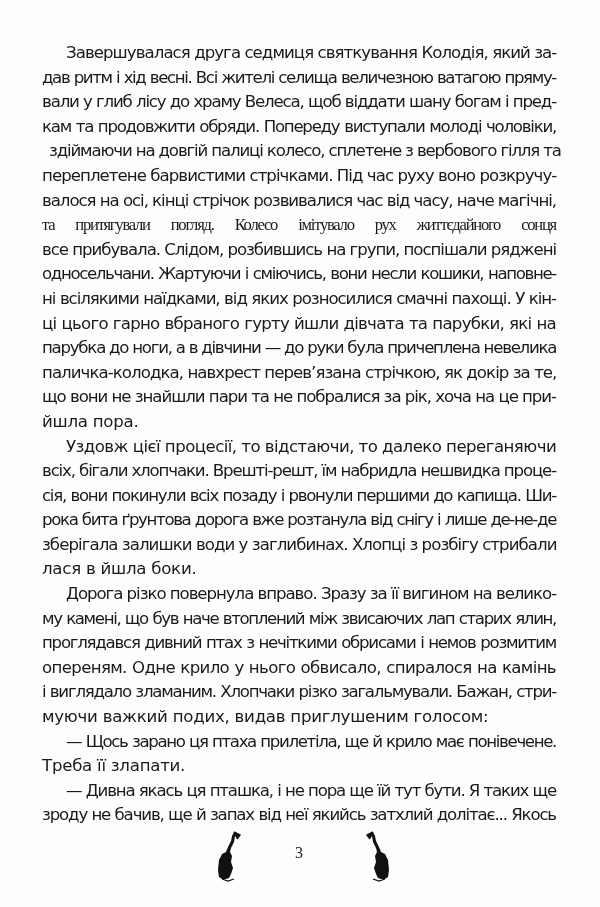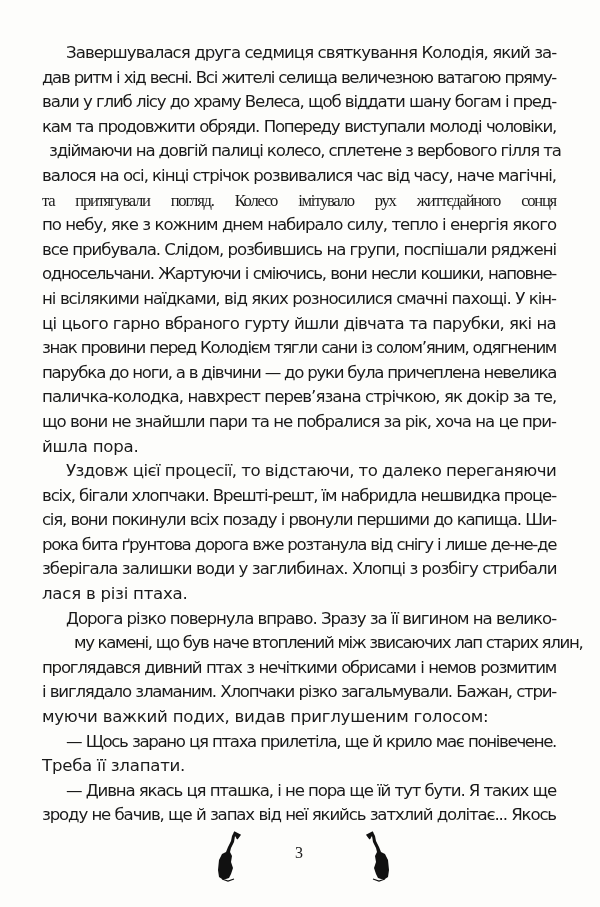--- a/index.html
+++ b/index.html
@@ -60,41 +60,41 @@
 </head>
 <body>
 
 <div class="page">
   <div class="text-block" id="text-block">
       <span class="line indent" style="letter-spacing: -0.95px;">Завершувалася друга седмиця святкування Колодія, який за-</span>
       <span class="line" style="letter-spacing: -1.35px;">дав ритм і хід весні. Всі жителі селища величезною ватагою пряму-</span>
       <span class="line" style="letter-spacing: -1.15px;">вали у глиб лісу до храму Велеса, щоб віддати шану богам і пред-</span>
       <span class="line" style="letter-spacing: -1.25px;">кам та продовжити обряди. Попереду виступали молоді чоловіки,</span>
       <span class="line" style="letter-spacing: -1.15px; margin-left: 7px;">здіймаючи на довгій палиці колесо, сплетене з вербового гілля та</span>
+      <span class="line" style="letter-spacing: -0.95px;">переплетене барвистими стрічками. Під час руху воно розкручу-</span>
       <span class="line" style="letter-spacing: -1.05px;">валося на осі, кінці стрічок розвивалися час від часу, наче магічні,</span>
       <span class="line" style="letter-spacing: -1.25px; font-family: Liberation Serif, serif;">та притягували погляд. Колесо імітувало рух життєдайного сонця</span>
-      <span class="line" style="letter-spacing: -1.05px;">по небу, яке з кожним днем набирало силу, тепло і енергія якого</span>
       <span class="line" style="letter-spacing: -1.05px;">все прибувала. Слідом, розбившись на групи, поспішали ряджені</span>
       <span class="line" style="letter-spacing: -1.35px;">односельчани. Жартуючи і сміючись, вони несли кошики, наповне-</span>
       <span class="line" style="letter-spacing: -1.05px;">ні всілякими наїдками, від яких розносилися смачні пахощі. У кін-</span>
       <span class="line" style="letter-spacing: -0.75px;">ці цього гарно вбраного гурту йшли дівчата та парубки, які на</span>
-      <span class="line" style="letter-spacing: -1.35px;">знак провини перед Колодієм тягли сани із солом’яним, одягненим</span>
       <span class="line" style="letter-spacing: -1.25px;">парубка до ноги, а в дівчини — до руки була причеплена невелика</span>
       <span class="line" style="letter-spacing: -0.95px;">паличка-колодка, навхрест перев’язана стрічкою, як докір за те,</span>
       <span class="line" style="letter-spacing: -1.05px;">що вони не знайшли пари та не побралися за рік, хоча на це при-</span>
       <span class="line last">йшла пора.</span>
       <span class="line indent" style="letter-spacing: -0.55px;">Уздовж цієї процесії, то відстаючи, то далеко переганяючи</span>
       <span class="line" style="letter-spacing: -1.15px;">всіх, бігали хлопчаки. Врешті-решт, їм набридла нешвидка проце-</span>
       <span class="line" style="letter-spacing: -1.25px;">сія, вони покинули всіх позаду і рвонули першими до капища. Ши-</span>
       <span class="line" style="letter-spacing: -1.35px;">рока бита ґрунтова дорога вже розтанула від снігу і лише де-не-де</span>
       <span class="line" style="letter-spacing: -0.95px;">зберігала залишки води у заглибинах. Хлопці з розбігу стрибали</span>
-      <span class="line last">лася в різі птаха.</span>
+      <span class="line last">лася в йшла боки.</span>
       <span class="line indent" style="letter-spacing: -1.05px;">Дорога різко повернула вправо. Зразу за її вигином на велико-</span>
-      <span class="line" style="letter-spacing: -1.35px; margin-left: 32px;">му камені, що був наче втоплений між звисаючих лап старих ялин,</span>
+      <span class="line" style="letter-spacing: -1.35px;">му камені, що був наче втоплений між звисаючих лап старих ялин,</span>
       <span class="line" style="letter-spacing: -1.25px;">проглядався дивний птах з нечіткими обрисами і немов розмитим</span>
+      <span class="line" style="letter-spacing: -0.65px;">опереням. Одне крило у нього обвисало, спиралося на камінь</span>
       <span class="line" style="letter-spacing: -1.25px;">і виглядало зламаним. Хлопчаки різко загальмували. Бажан, стри-</span>
       <span class="line last">муючи важкий подих, видав приглушеним голосом:</span>
       <span class="line indent" style="letter-spacing: -1.35px;">— Щось зарано ця птаха прилетіла, ще й крило має понівечене.</span>
       <span class="line last">Треба її злапати.</span>
       <span class="line indent" style="letter-spacing: -1.15px;">— Дивна якась ця пташка, і не пора ще їй тут бути. Я таких ще</span>
       <span class="line" style="letter-spacing: -1.15px;">зроду не бачив, ще й запах від неї якийсь затхлий долітає... Якось</span>
     </div>
 
   <div class="footer">
     <svg class="ornament left" viewBox="0 0 30 52">

